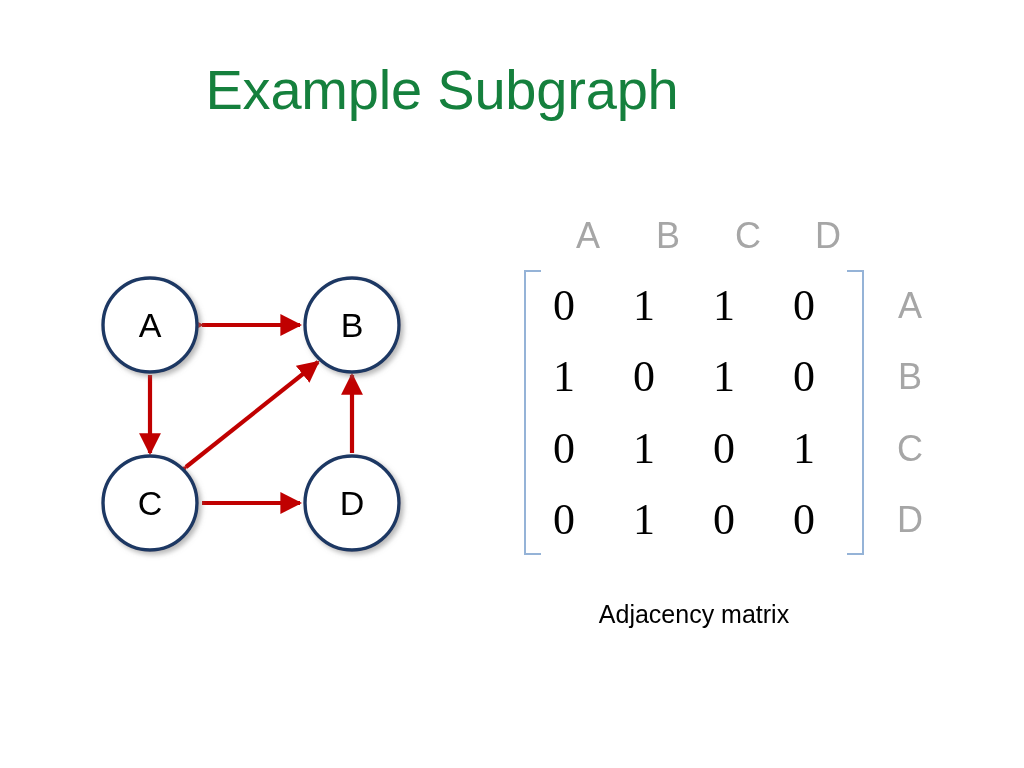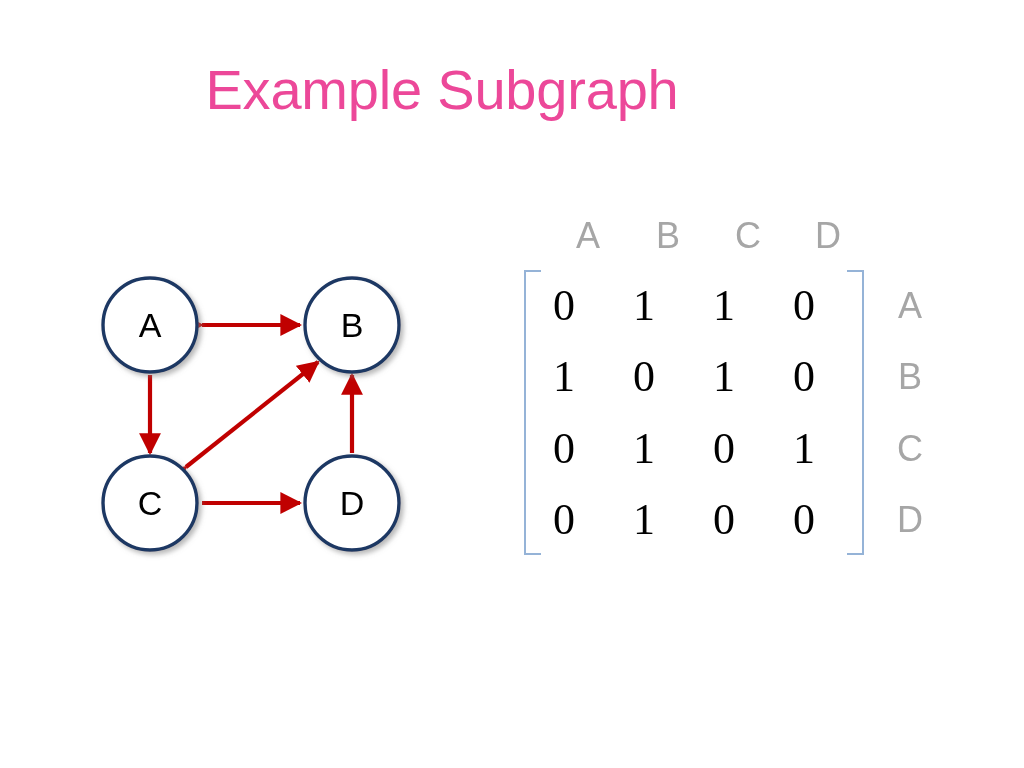--- a/index.html
+++ b/index.html
@@ -19,21 +19,21 @@
   
   #slide-title {
     position: absolute;
     left: 0;
     top: 58px;
     width: 884px;
     text-align: center;
     font-size: 56px;
     font-weight: 400;
     line-height: 1.15;
-    color: #ec4899;
+    color: #15803d;
     letter-spacing: -0.2px;
   }
 
   
   #graph-diagram {
     position: absolute;
     left: 70px;
     top: 255px;
     width: 380px;
     height: 320px;
@@ -247,13 +247,14 @@
     </div>
   </div>
 
   <div id="row-labels">
     <div class="row-head">A</div>
     <div class="row-head">B</div>
     <div class="row-head">C</div>
     <div class="row-head">D</div>
   </div>
 
+  <div id="matrix-caption">Adjacency matrix</div>
 </div>
 
 </body></html>

